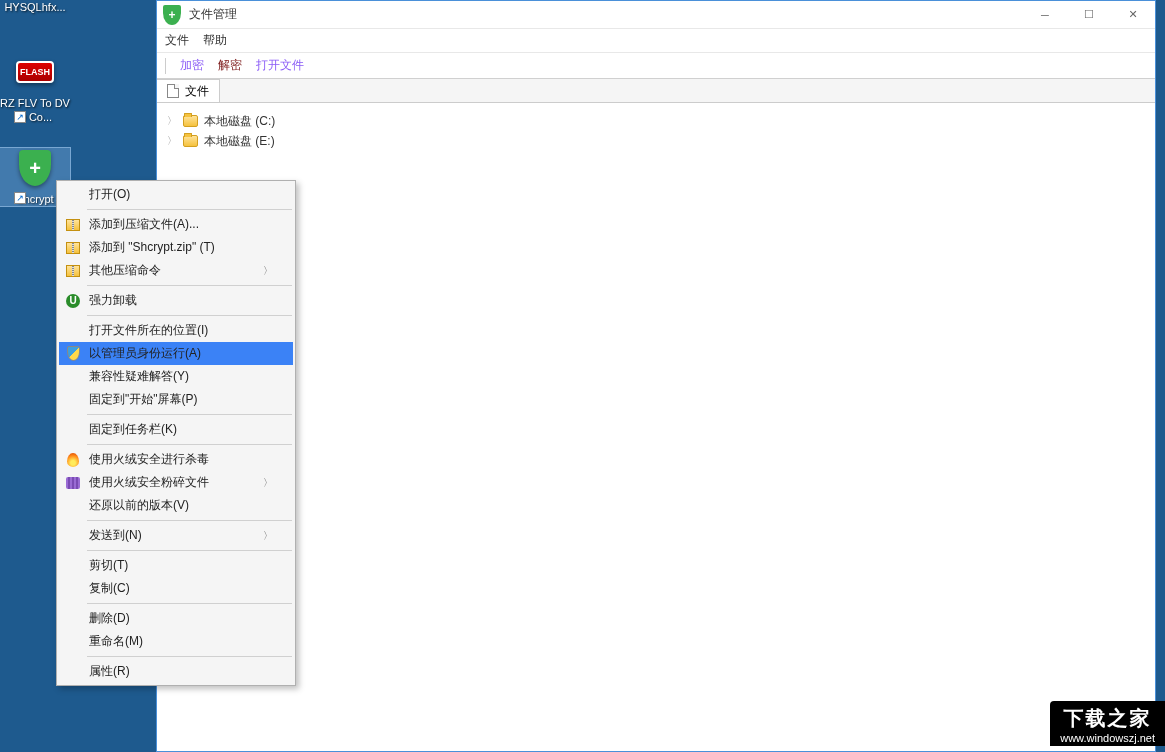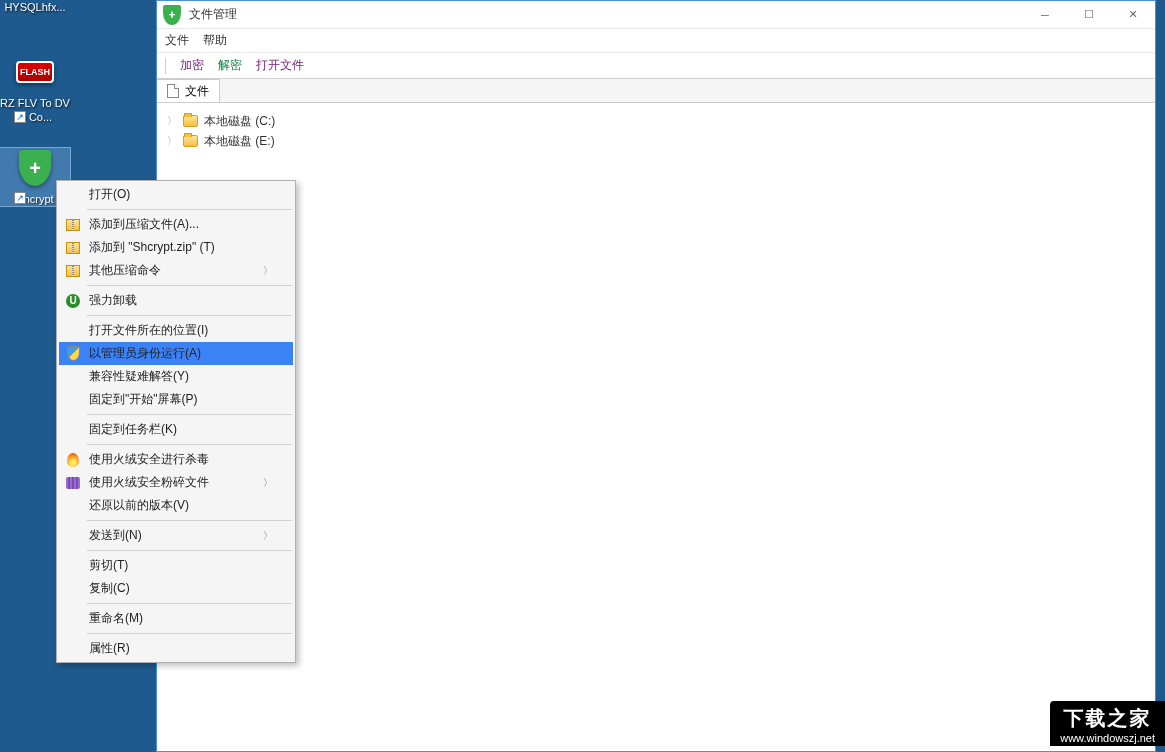--- a/index.html
+++ b/index.html
@@ -21,22 +21,22 @@
 .titlebar .app-icon { width:18px; height:20px; background:#3bb04f; border-radius: 2px 2px 50% 50% / 2px 2px 60% 60%; margin-right:8px; display:flex; align-items:center; justify-content:center; color:#fff; font-size:12px; font-weight:bold;}
 .titlebar .title { font-size:12px; color:#333; }
 .win-controls { margin-left:auto; display:flex; }
 .win-btn { width:44px; height:28px; display:flex; align-items:center; justify-content:center; color:#666; font-size:11px; }
 
 .menubar { height:24px; display:flex; align-items:center; padding:0 8px; gap:14px; font-size:12px; color:#333; border-bottom:1px solid #e8e8e8;}
 .menubar span { cursor:pointer; }
 
 .toolbar { height:26px; display:flex; align-items:center; padding:0 8px; gap:14px; font-size:12px; border-bottom:1px solid #d0d0d0;}
 .toolbar .divider { width:1px; height:16px; background:#ccc;}
-.toolbar .tb-item { color:#701a75; cursor:pointer;}
-.toolbar .tb-item.disabled { color:#15803d; }
+.toolbar .tb-item { color:#8b5cf6; cursor:pointer;}
+.toolbar .tb-item.disabled { color:#7f1d1d; }
 
 .tabbar { height:24px; display:flex; align-items:stretch; border-bottom:1px solid #ccc; background:#f5f5f5;}
 .tabbar .tab { display:flex; align-items:center; gap:6px; padding:0 10px; font-size:12px; background:#fff; border-right:1px solid #ccc; border-top:1px solid #ccc;}
 .tabbar .tab .doc-icon { width:12px; height:14px; border:1px solid #888; background:#fff; position:relative;}
 .tabbar .tab .doc-icon::before { content:""; position:absolute; top:-1px; right:-1px; width:4px; height:4px; background:#f5f5f5; border-left:1px solid #888; border-bottom:1px solid #888;}
 
 .content { flex:1; display:flex; overflow:hidden; }
 .tree { flex:1; padding:8px 10px; font-size:12px; color:#333; }
 .tree-row { display:flex; align-items:center; gap:6px; height:20px; cursor:pointer;}
 .tree-row .chev { color:#888; font-size:10px; width:10px;}
@@ -203,20 +203,23 @@
     </div>
   <div class="cm-sep"></div>
   <div class="cm-item">
       <span>剪切(T)</span>
     </div>
   <div class="cm-item">
       <span>复制(C)</span>
     </div>
   <div class="cm-sep"></div>
   <div class="cm-item">
+      <span>删除(D)</span>
+    </div>
+  <div class="cm-item">
       <span>重命名(M)</span>
     </div>
   <div class="cm-sep"></div>
   <div class="cm-item">
       <span>属性(R)</span>
     </div>
 </div>
 
 <div class="watermark">
   <div class="big">下载之家</div>

